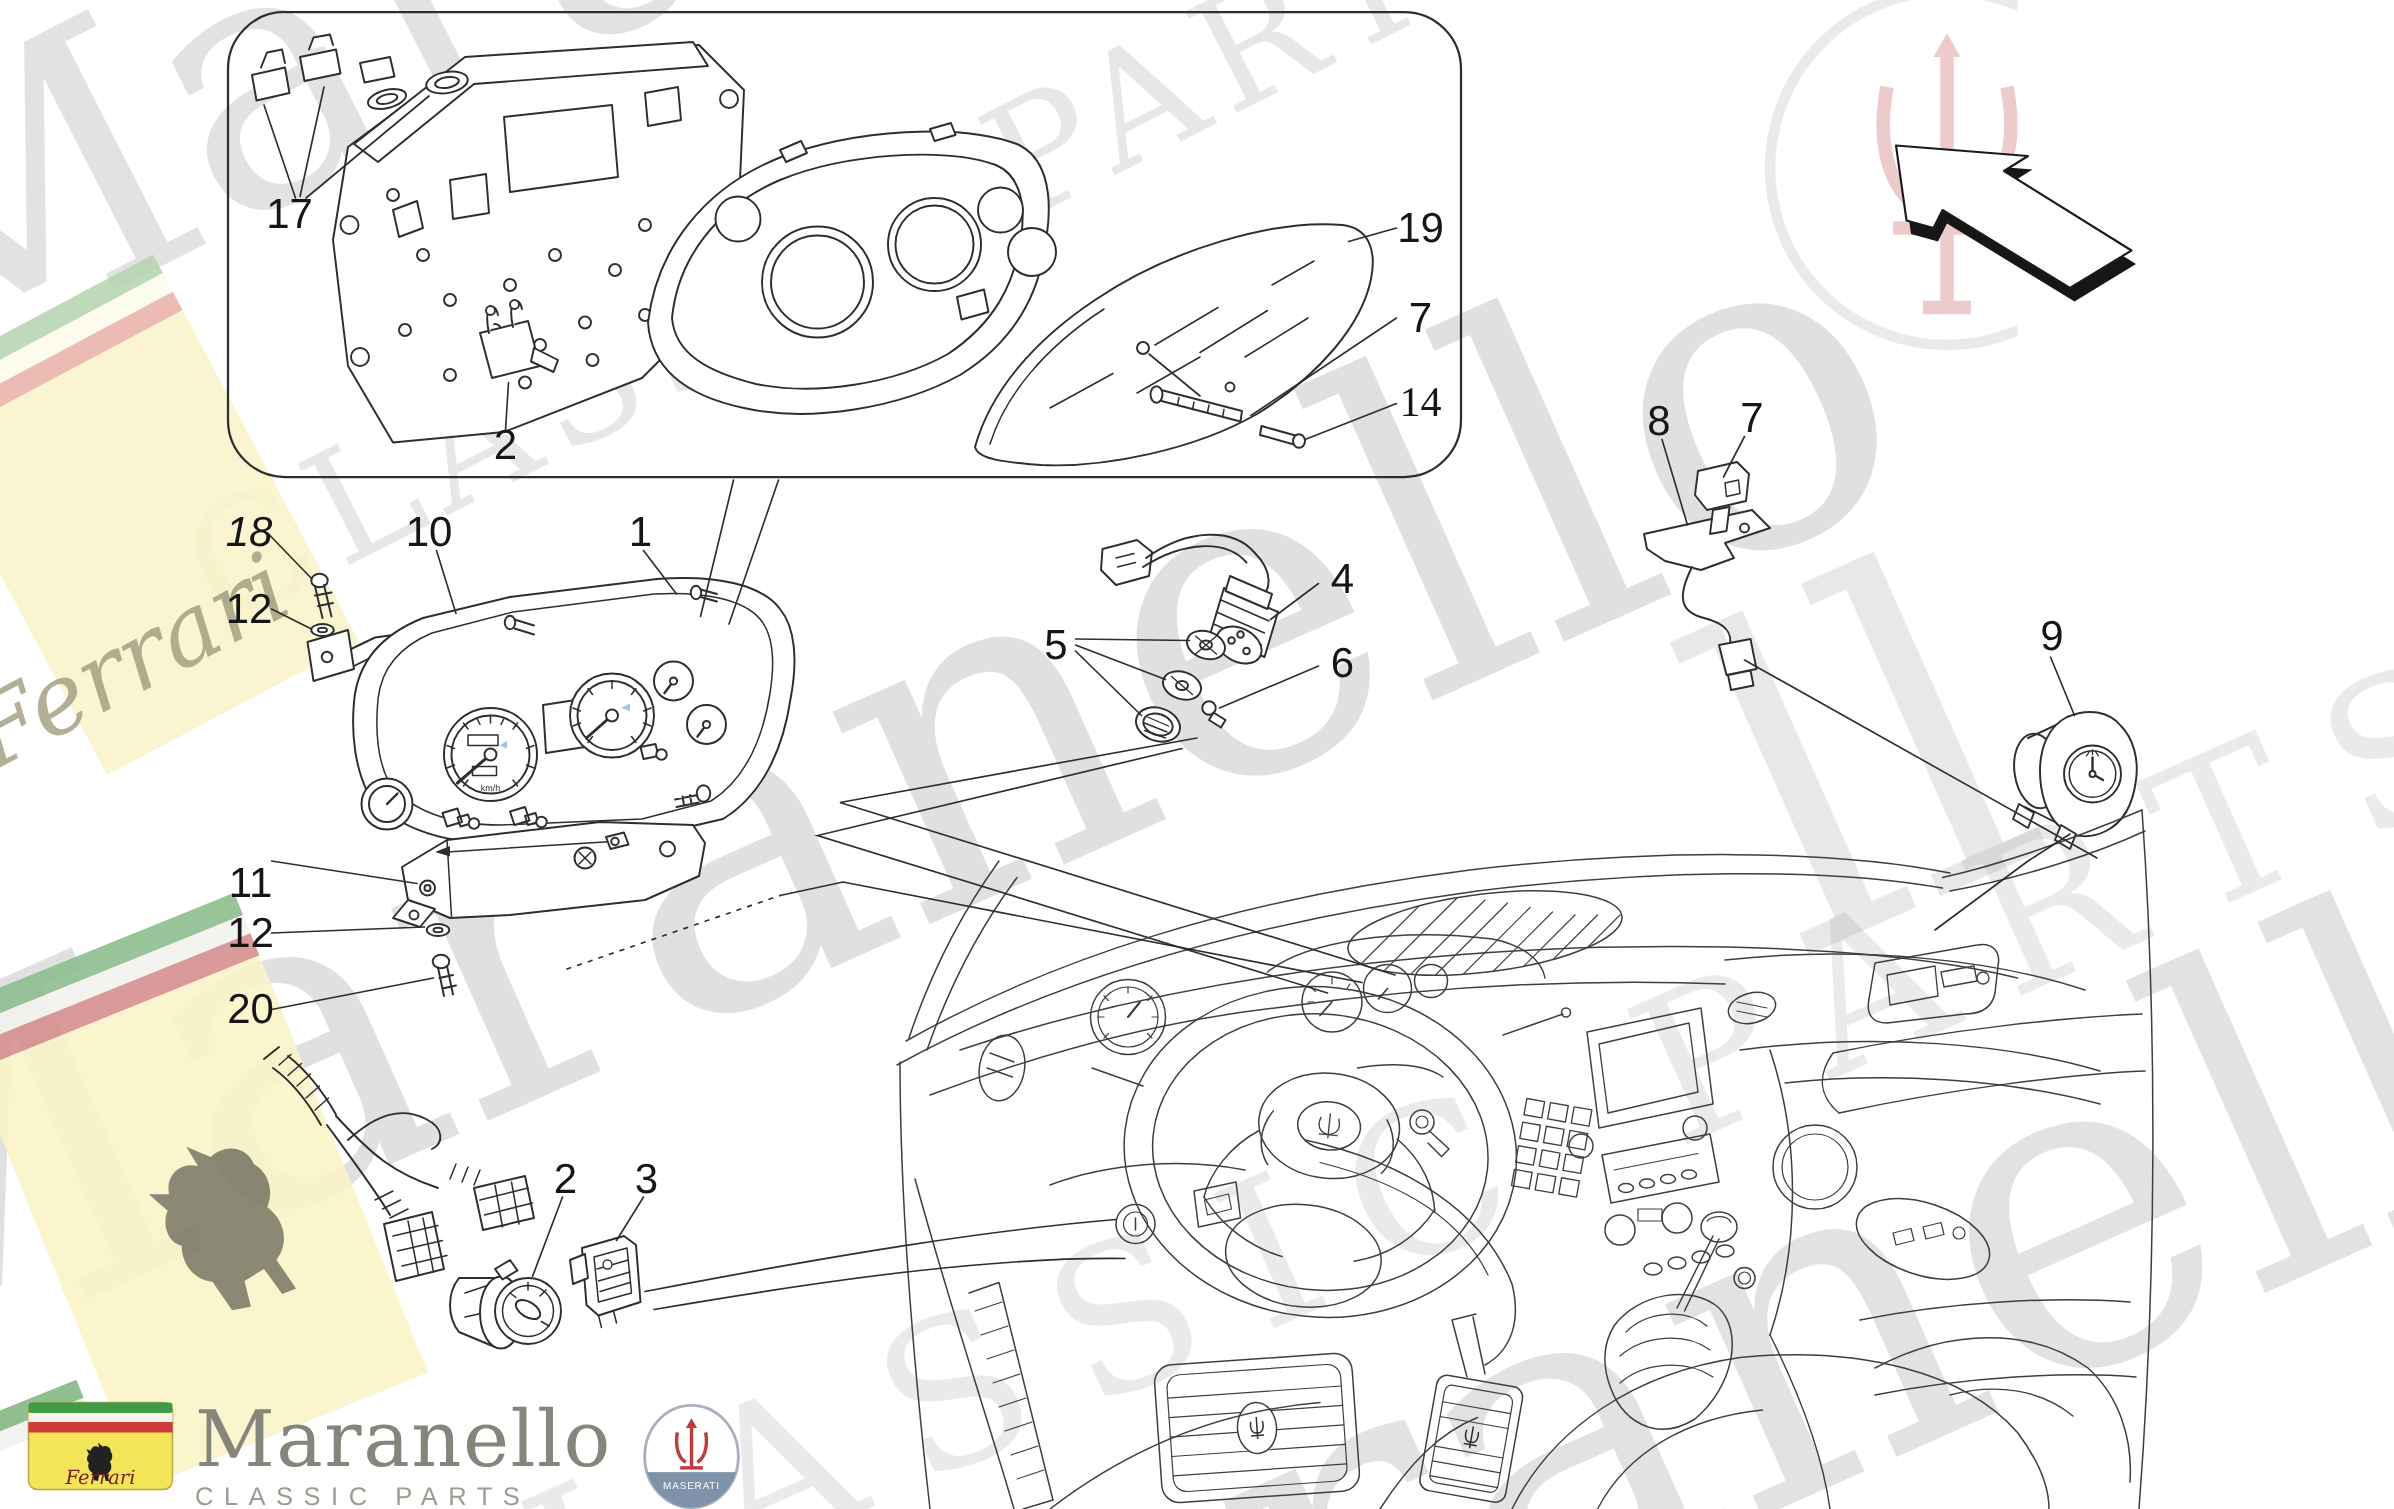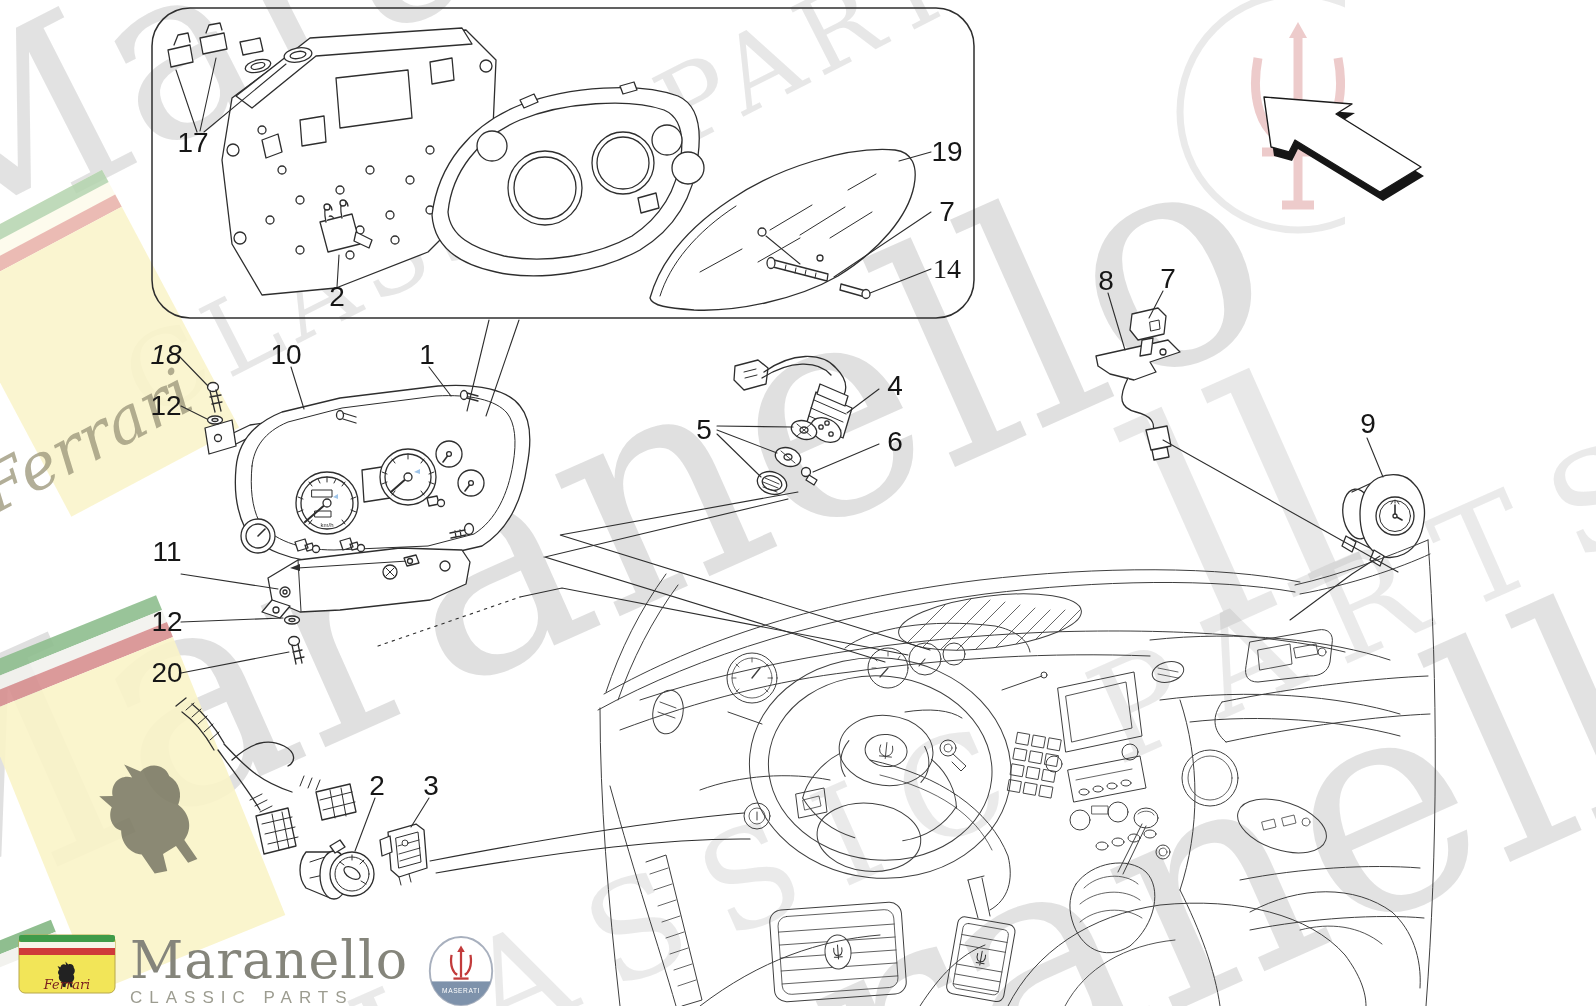--- a/index.html
+++ b/index.html
@@ -536,21 +536,21 @@
       <div class="callout" style="left: 166px; top: 355px; font-style: italic;">18</div>
       <div class="callout" style="left: 166px; top: 406px;">12</div>
       <div class="callout" style="left: 286px; top: 355px;">10</div>
       <div class="callout" style="left: 427px; top: 355px;">1</div>
       <div class="callout" style="left: 704px; top: 430px;">5</div>
       <div class="callout" style="left: 895px; top: 386px;">4</div>
       <div class="callout" style="left: 895px; top: 442px;">6</div>
       <div class="callout" style="left: 1106px; top: 281px;">8</div>
       <div class="callout" style="left: 1168px; top: 279px;">7</div>
       <div class="callout" style="left: 1368px; top: 424px;">9</div>
-      <div class="callout" style="left: 167px; top: 552px;">11</div>
+      <div class="callout" style="left: 167px; top: 589px;">11</div>
       <div class="callout" style="left: 167px; top: 622px;">12</div>
       <div class="callout" style="left: 167px; top: 673px;">20</div>
       <div class="callout" style="left: 377px; top: 786px;">2</div>
       <div class="callout" style="left: 431px; top: 786px;">3</div>
     </div>
 
 <div id="logo">
   <svg width="98" height="60" viewBox="0 0 98 60">
     <rect x="1" y="1" width="96" height="58" rx="6" fill="#f2e558" stroke="#b8a84a"></rect>
     <rect x="1" y="1" width="96" height="7" rx="2" fill="#3f9b49"></rect>

